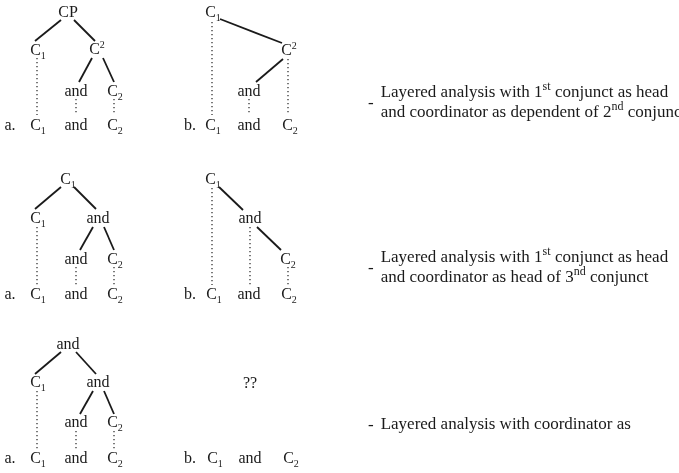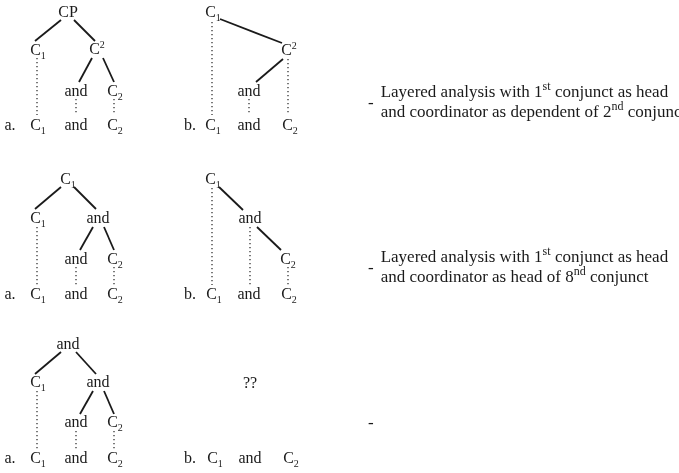--- a/index.html
+++ b/index.html
@@ -156,23 +156,24 @@
     <div>
       <div class="cap-line"><span>Layered analysis with 1</span><sup>st</sup><span> conjunct as head</span></div>
       <div class="cap-line"><span>and coordinator as dependent of 2</span><sup>nd</sup><span> conjunct</span></div>
     </div>
   </div>
 
   <div class="caption" style="top:247px">
     <span class="cap-dash">-</span>
     <div>
       <div class="cap-line"><span>Layered analysis with 1</span><sup>st</sup><span> conjunct as head</span></div>
-      <div class="cap-line"><span>and coordinator as head of 8</span><sup>nd</sup><span> conjunct</span></div>
+      <div class="cap-line"><span>and coordinator as head of 3</span><sup>nd</sup><span> conjunct</span></div>
     </div>
   </div>
 
   <div class="caption" style="top:414px">
     <span class="cap-dash">-</span>
     <div>
+      <div class="cap-line"><span>Layered analysis with coordinator as</span><sup></sup><span></span></div>
     </div>
   </div>
 
 </div>
 
 </body></html>

